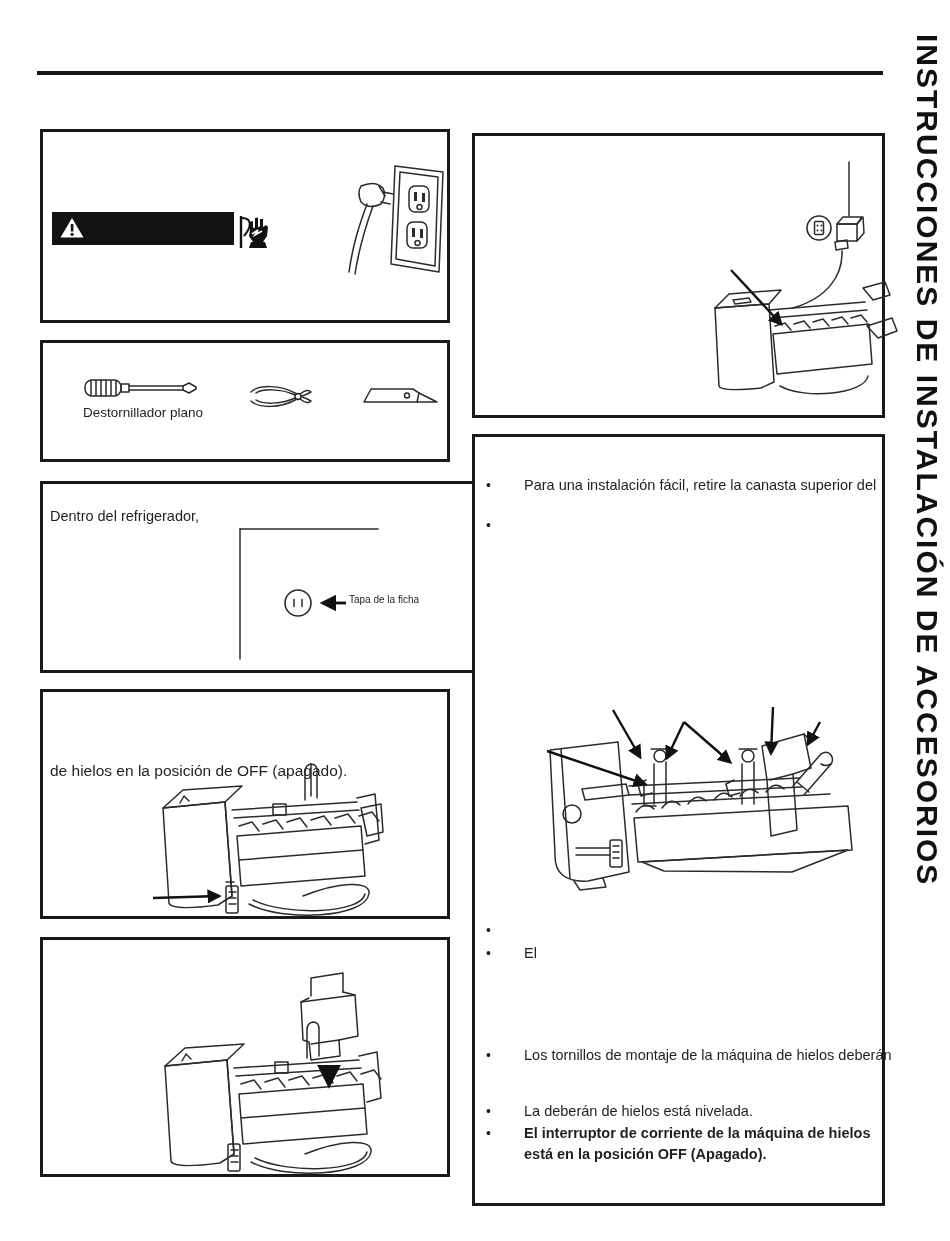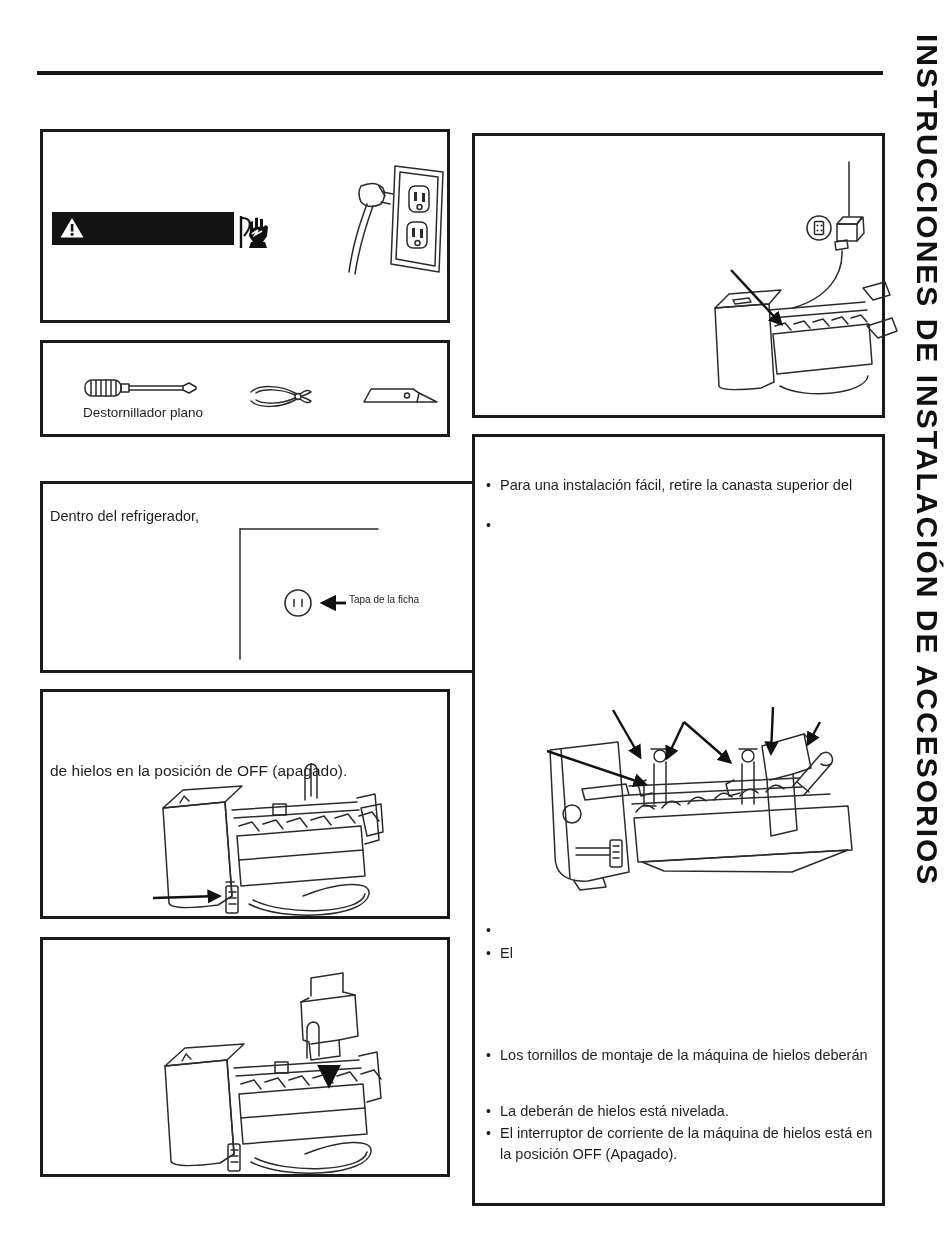--- a/index.html
+++ b/index.html
@@ -8,22 +8,22 @@
   .rule{position:absolute;background:#161616;}
   .box{position:absolute;border:3px solid #1a1a1a;background:#fff;box-sizing:border-box;}
   .vtitle{position:absolute;left:944px;top:34px;transform:rotate(90deg);transform-origin:0 0;
           font-size:30px;font-weight:700;letter-spacing:2px;white-space:nowrap;color:#111;}
   .banner{position:absolute;background:#131313;}
   .caption{position:absolute;font-size:15.5px;white-space:nowrap;}
   .small-label{position:absolute;font-size:10px;white-space:nowrap;}
   .tool-label{position:absolute;font-size:13.5px;text-align:center;white-space:nowrap;}
   .bullet{position:absolute;display:flex;align-items:flex-start;font-size:14.5px;line-height:21px;}
   .bullet .mark{width:14px;flex:0 0 14px;font-size:14px;}
-  .bullet .txt{white-space:nowrap;}
-  .bullet.wrap .txt{white-space:normal;max-width:380px;}
+  .bullet .txt{white-space:nowrap;margin-left:24px;}
+  .bullet.wrap .txt{white-space:normal;max-width:380px;font-weight:bold;}
   svg{position:absolute;display:block;overflow:visible;}
   .lineart{stroke:#2b2b2b;stroke-width:1.5;fill:none;stroke-linecap:round;stroke-linejoin:round;}
 </style>
 </head>
 <body>
 
 <div class="page">
 
   <svg width="0" height="0" style="position:absolute">
     <defs>
@@ -66,21 +66,21 @@
         <path d="M24,44 C16,66 10,84 6,112"></path>
         <path d="M30,46 C22,68 16,88 12,114"></path>
       </g>
       <rect x="71" y="32" width="3" height="9" fill="#2b2b2b"></rect>
       <rect x="79" y="33" width="3" height="9" fill="#2b2b2b"></rect>
       <rect x="69" y="68" width="3" height="9" fill="#2b2b2b"></rect>
       <rect x="77" y="69" width="3" height="9" fill="#2b2b2b"></rect>
     </svg>
   </div>
 
-  <div class="box" style="left:40px;top:340px;width:410px;height:97px;">
+  <div class="box" style="left:40px;top:340px;width:410px;height:122px;">
     <svg style="left:40px;top:30px;" width="115" height="30" viewBox="0 0 115 30">
       <g class="lineart">
         <rect x="2" y="7" width="36" height="16" rx="7"></rect>
         <path d="M8,8 V22 M13,7.5 V22.5 M18,7 V23 M23,7 V23 M28,7.5 V22.5 M33,8 V22"></path>
         <rect x="38" y="11" width="8" height="8"></rect>
         <path d="M46,13 H100 M46,17 H100"></path>
         <path d="M100,13 L106,10 L113,14 L113,16 L106,20 L100,17 Z"></path>
       </g>
     </svg>
     <div class="tool-label" style="left:20px;top:62px;width:160px;">Destornillador plano</div>

